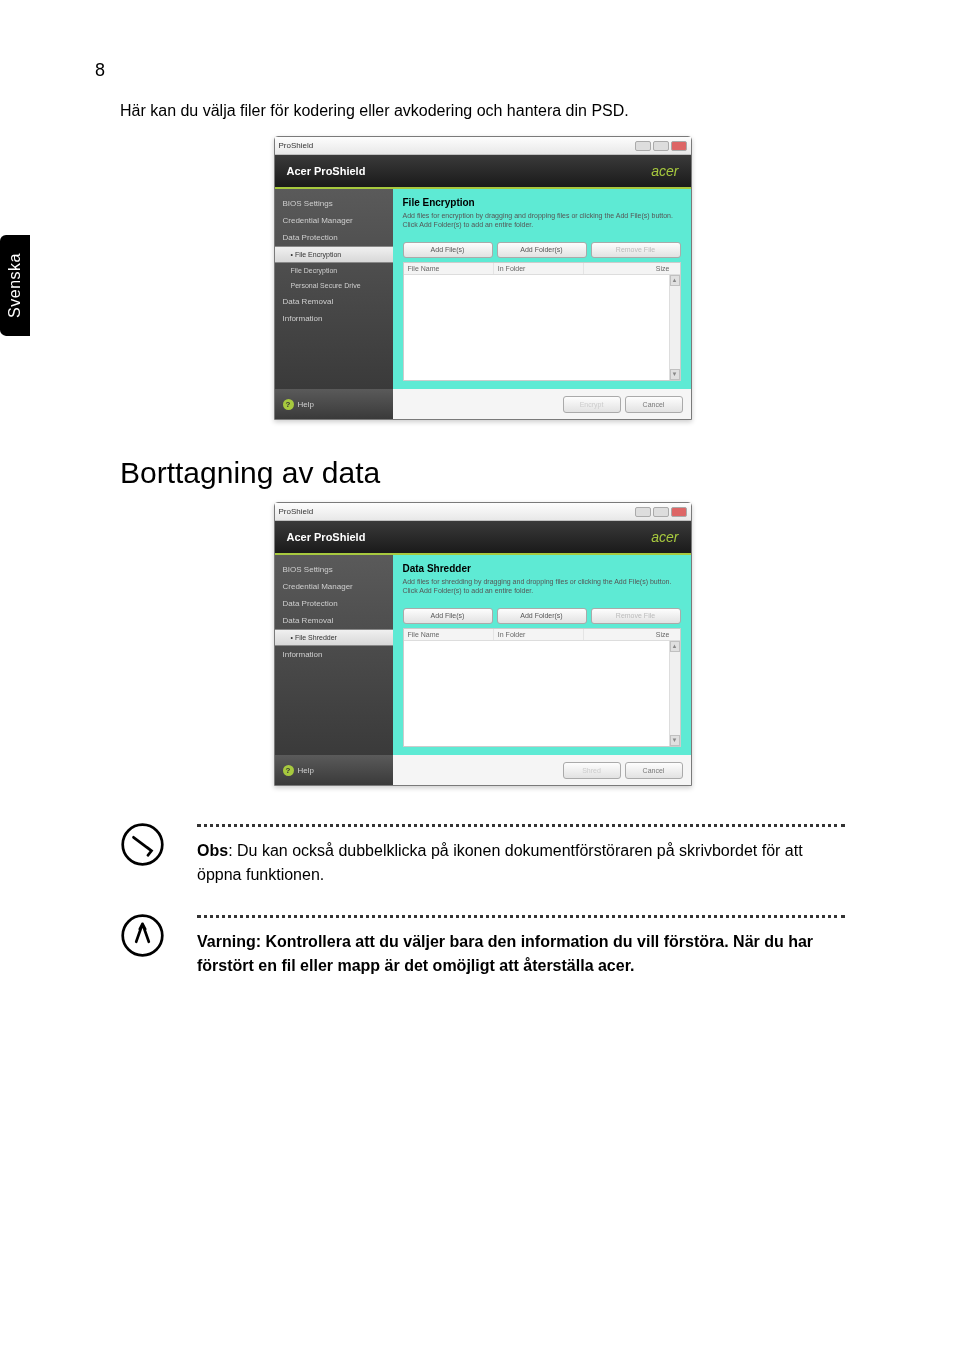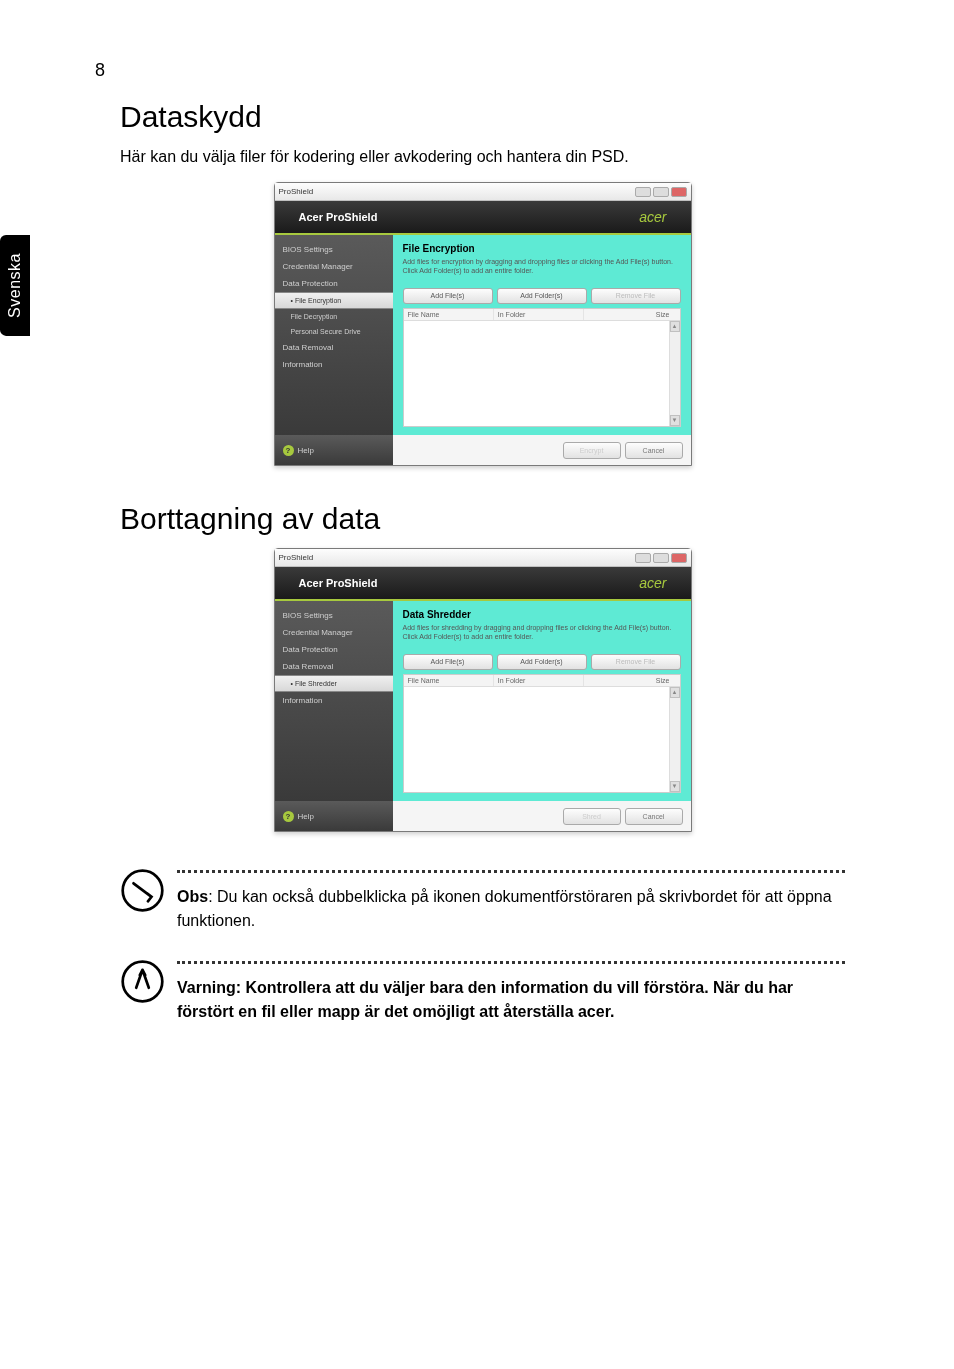--- a/index.html
+++ b/index.html
@@ -69,21 +69,21 @@
       padding: 0 4px;
       font-size: 8px;
       color: #333;
     }
     .win-controls { display: flex; gap: 2px; }
     .win-ctl { width: 16px; height: 10px; background: #ddd; border: 1px solid #aaa; border-radius: 2px; }
     .win-ctl.close { background: #d66; }
     .win-header {
       background: linear-gradient(#3a3a3a, #1a1a1a);
       color: #fff;
-      padding: 8px 24px;
+      padding: 8px 12px;
       display: flex;
       justify-content: space-between;
       align-items: center;
       border-bottom: 2px solid #a7c93e;
     }
     .win-logo { font-weight: 700; font-size: 11px; }
     .win-brand { color: #a7c93e; font-style: italic; font-size: 14px; font-weight: 400; }
     .win-body { display: flex; height: 200px; }
     .sidebar {
       width: 118px;
@@ -169,21 +169,21 @@
     .ft-btn {
       width: 58px; height: 17px;
       background: linear-gradient(#fdfdfd, #e2e2e2);
       border: 1px solid #aaa; border-radius: 3px;
       font-size: 7px; color: #777;
       display: flex; align-items: center; justify-content: center;
     }
     .ft-btn.disabled { color: #ccc; }
 
     
-    .callout { margin-top: 26px; display: flex; align-items: flex-start; gap: 12px; }
+    .callout { margin-top: 26px; display: flex; align-items: flex-start; gap: 32px; }
     .callout-icon {
       width: 45px; height: 45px; flex-shrink: 0;
       display: flex; align-items: center; justify-content: center;
     }
     .callout-icon svg { width: 45px; height: 45px; }
     .callout-body { flex: 1; padding-top: 2px; }
     .callout-divider {
       height: 0;
       border-top: 3px dotted #333;
       margin-bottom: 12px;
@@ -197,21 +197,20 @@
   </style>
 </head>
 <body>
 
 <div class="page-number">8</div>
 <div class="side-tab">Svenska</div>
 
 <div class="content">
 
   <div class="section-block">
-    <h1 class="section">Dataskydd</h1>
     <p class="body">Här kan du välja filer för kodering eller avkodering och hantera din PSD.</p>
 
     <div class="window">
       <div class="win-titlebar">
         <span>ProShield</span>
         <div class="win-controls">
           <div class="win-ctl"></div>
           <div class="win-ctl"></div>
           <div class="win-ctl close"></div>
         </div>

